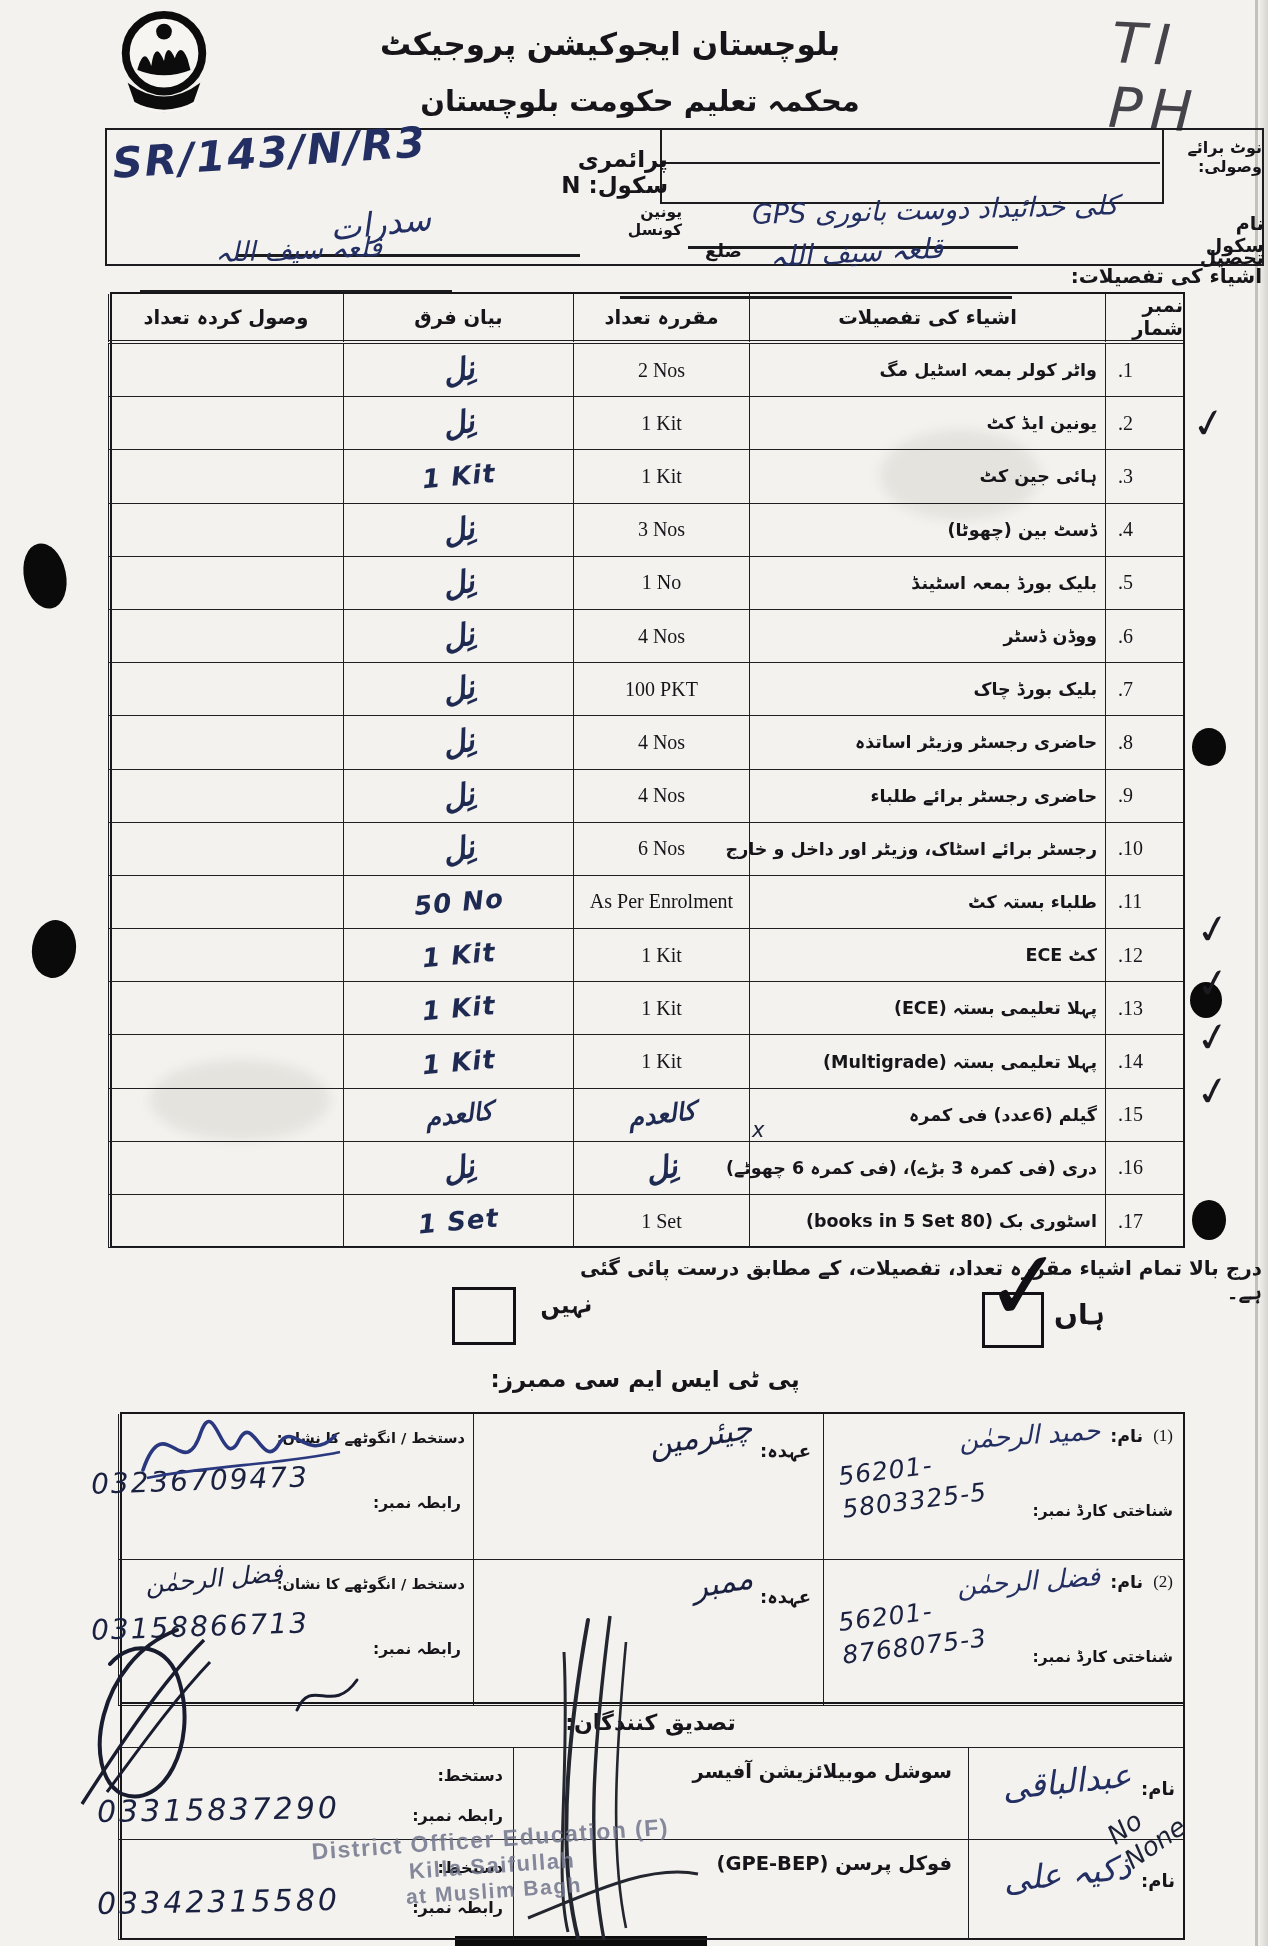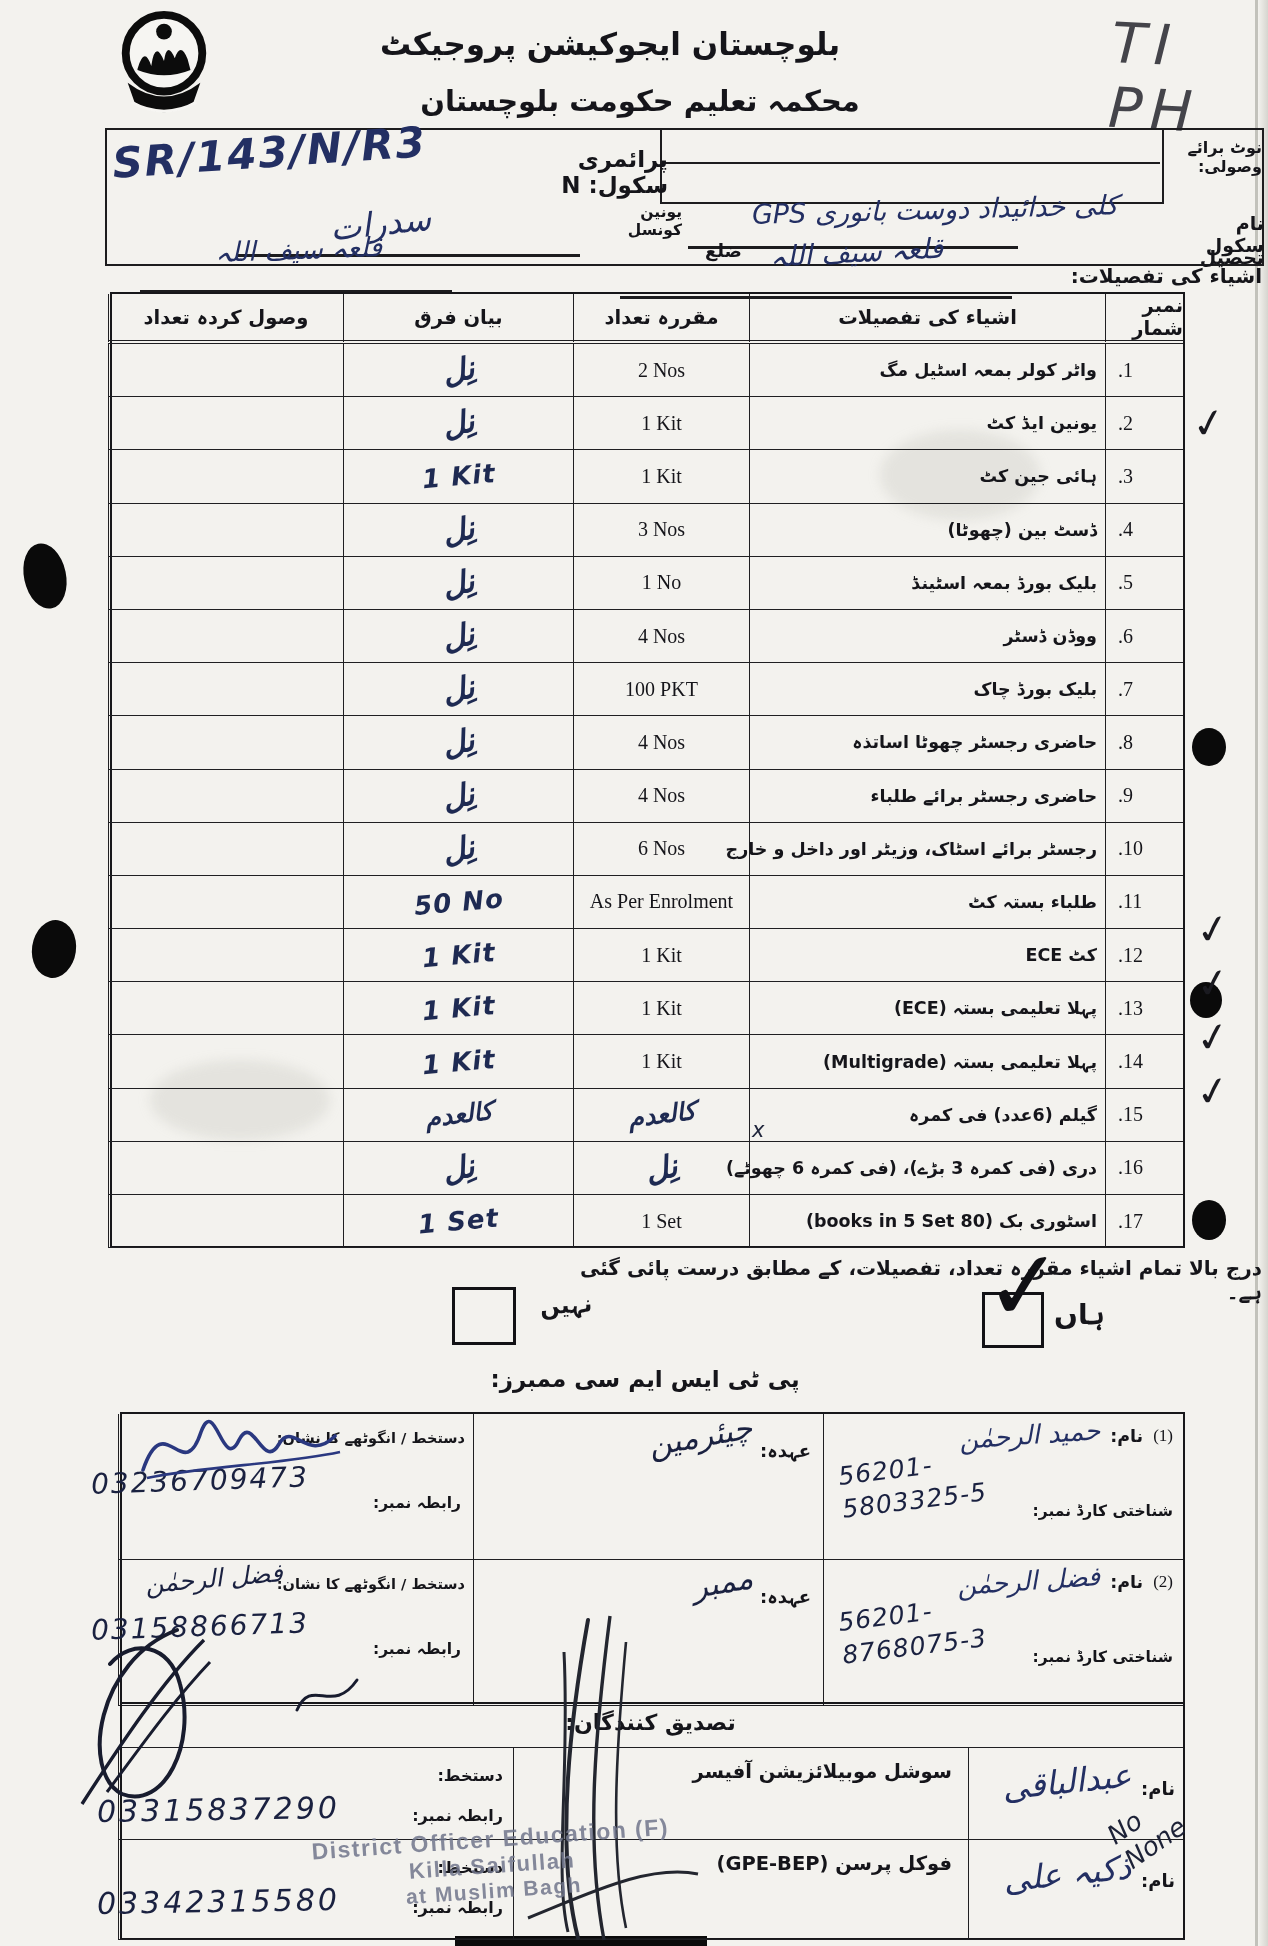--- a/index.html
+++ b/index.html
@@ -251,21 +251,21 @@
           <span class="qty-print">100 PKT</span>
         </div>
         <div class="td">
           <span class="hw-nil">نِل</span>
         </div>
         <div class="td"></div>
       </div>
 
       <div class="trow">
         <div class="td c-serial">.8</div>
-        <div class="td c-item rtl">حاضری رجسٹر چھوٹا اساتذہ</div>
+        <div class="td c-item rtl">حاضری رجسٹر وزیٹر اساتذہ</div>
         <div class="td">
           <span class="qty-print">4 Nos</span>
         </div>
         <div class="td">
           <span class="hw-nil">نِل</span>
         </div>
         <div class="td"></div>
       </div>
 
       <div class="trow">

